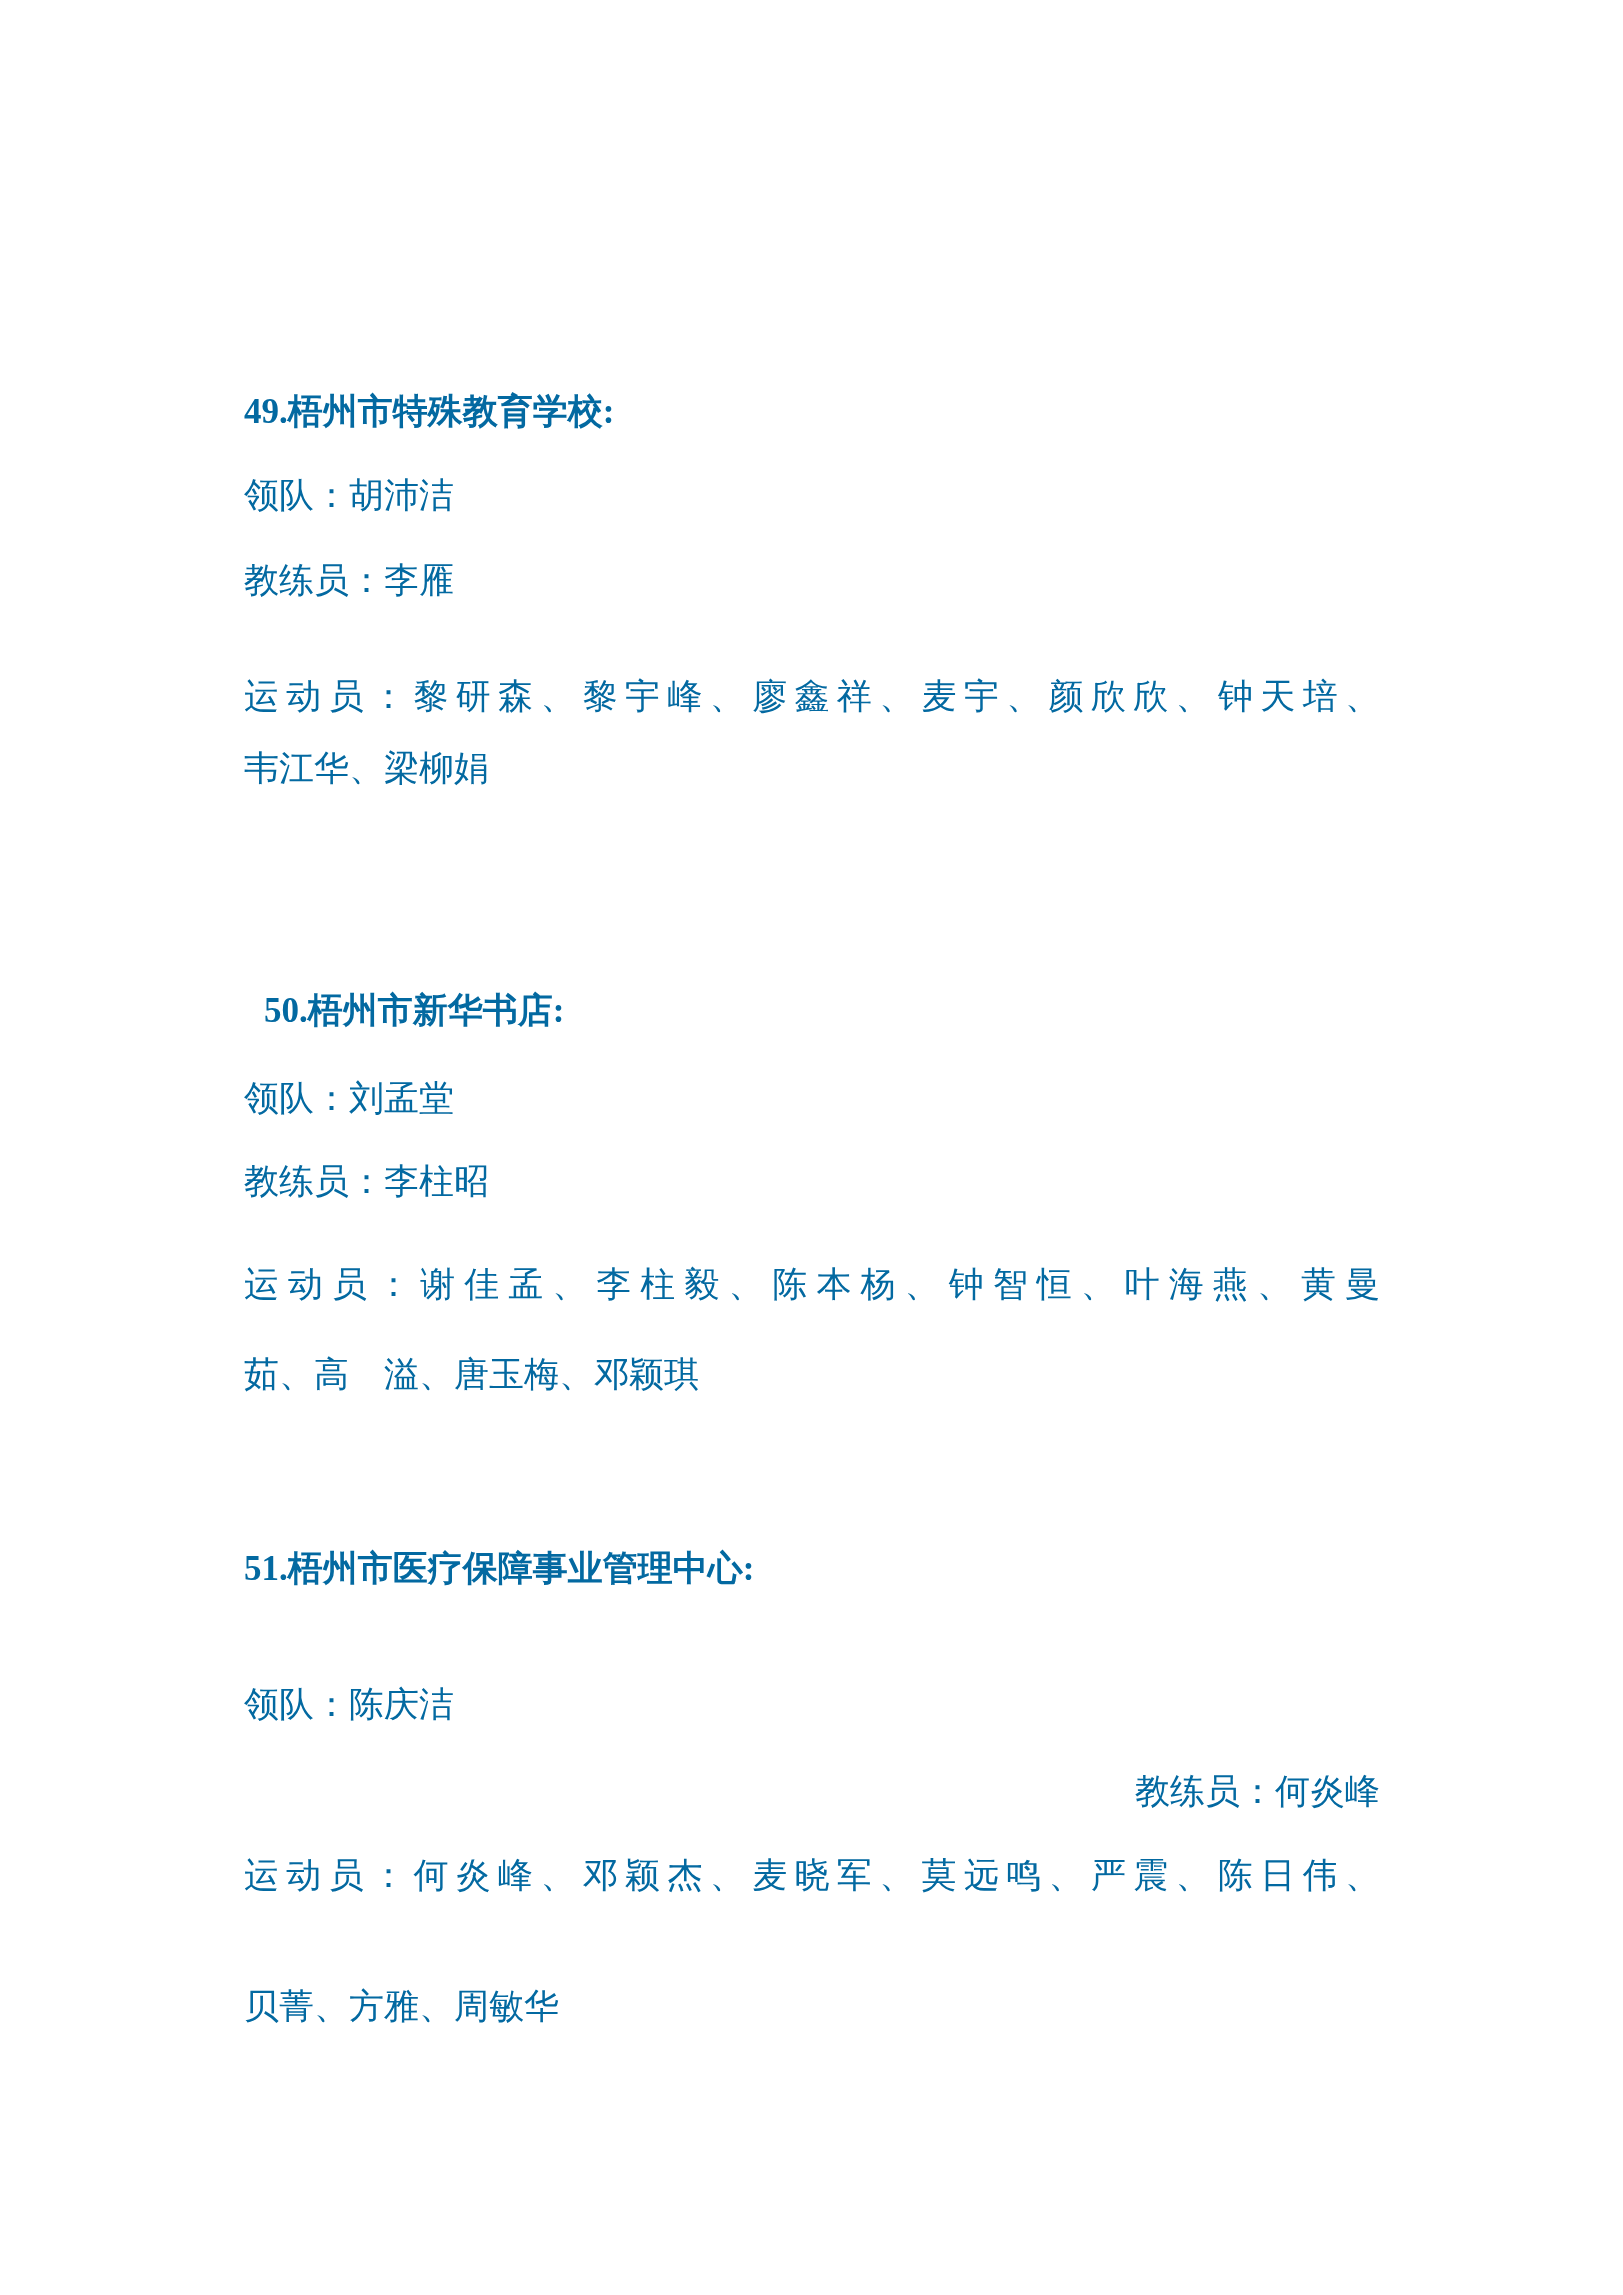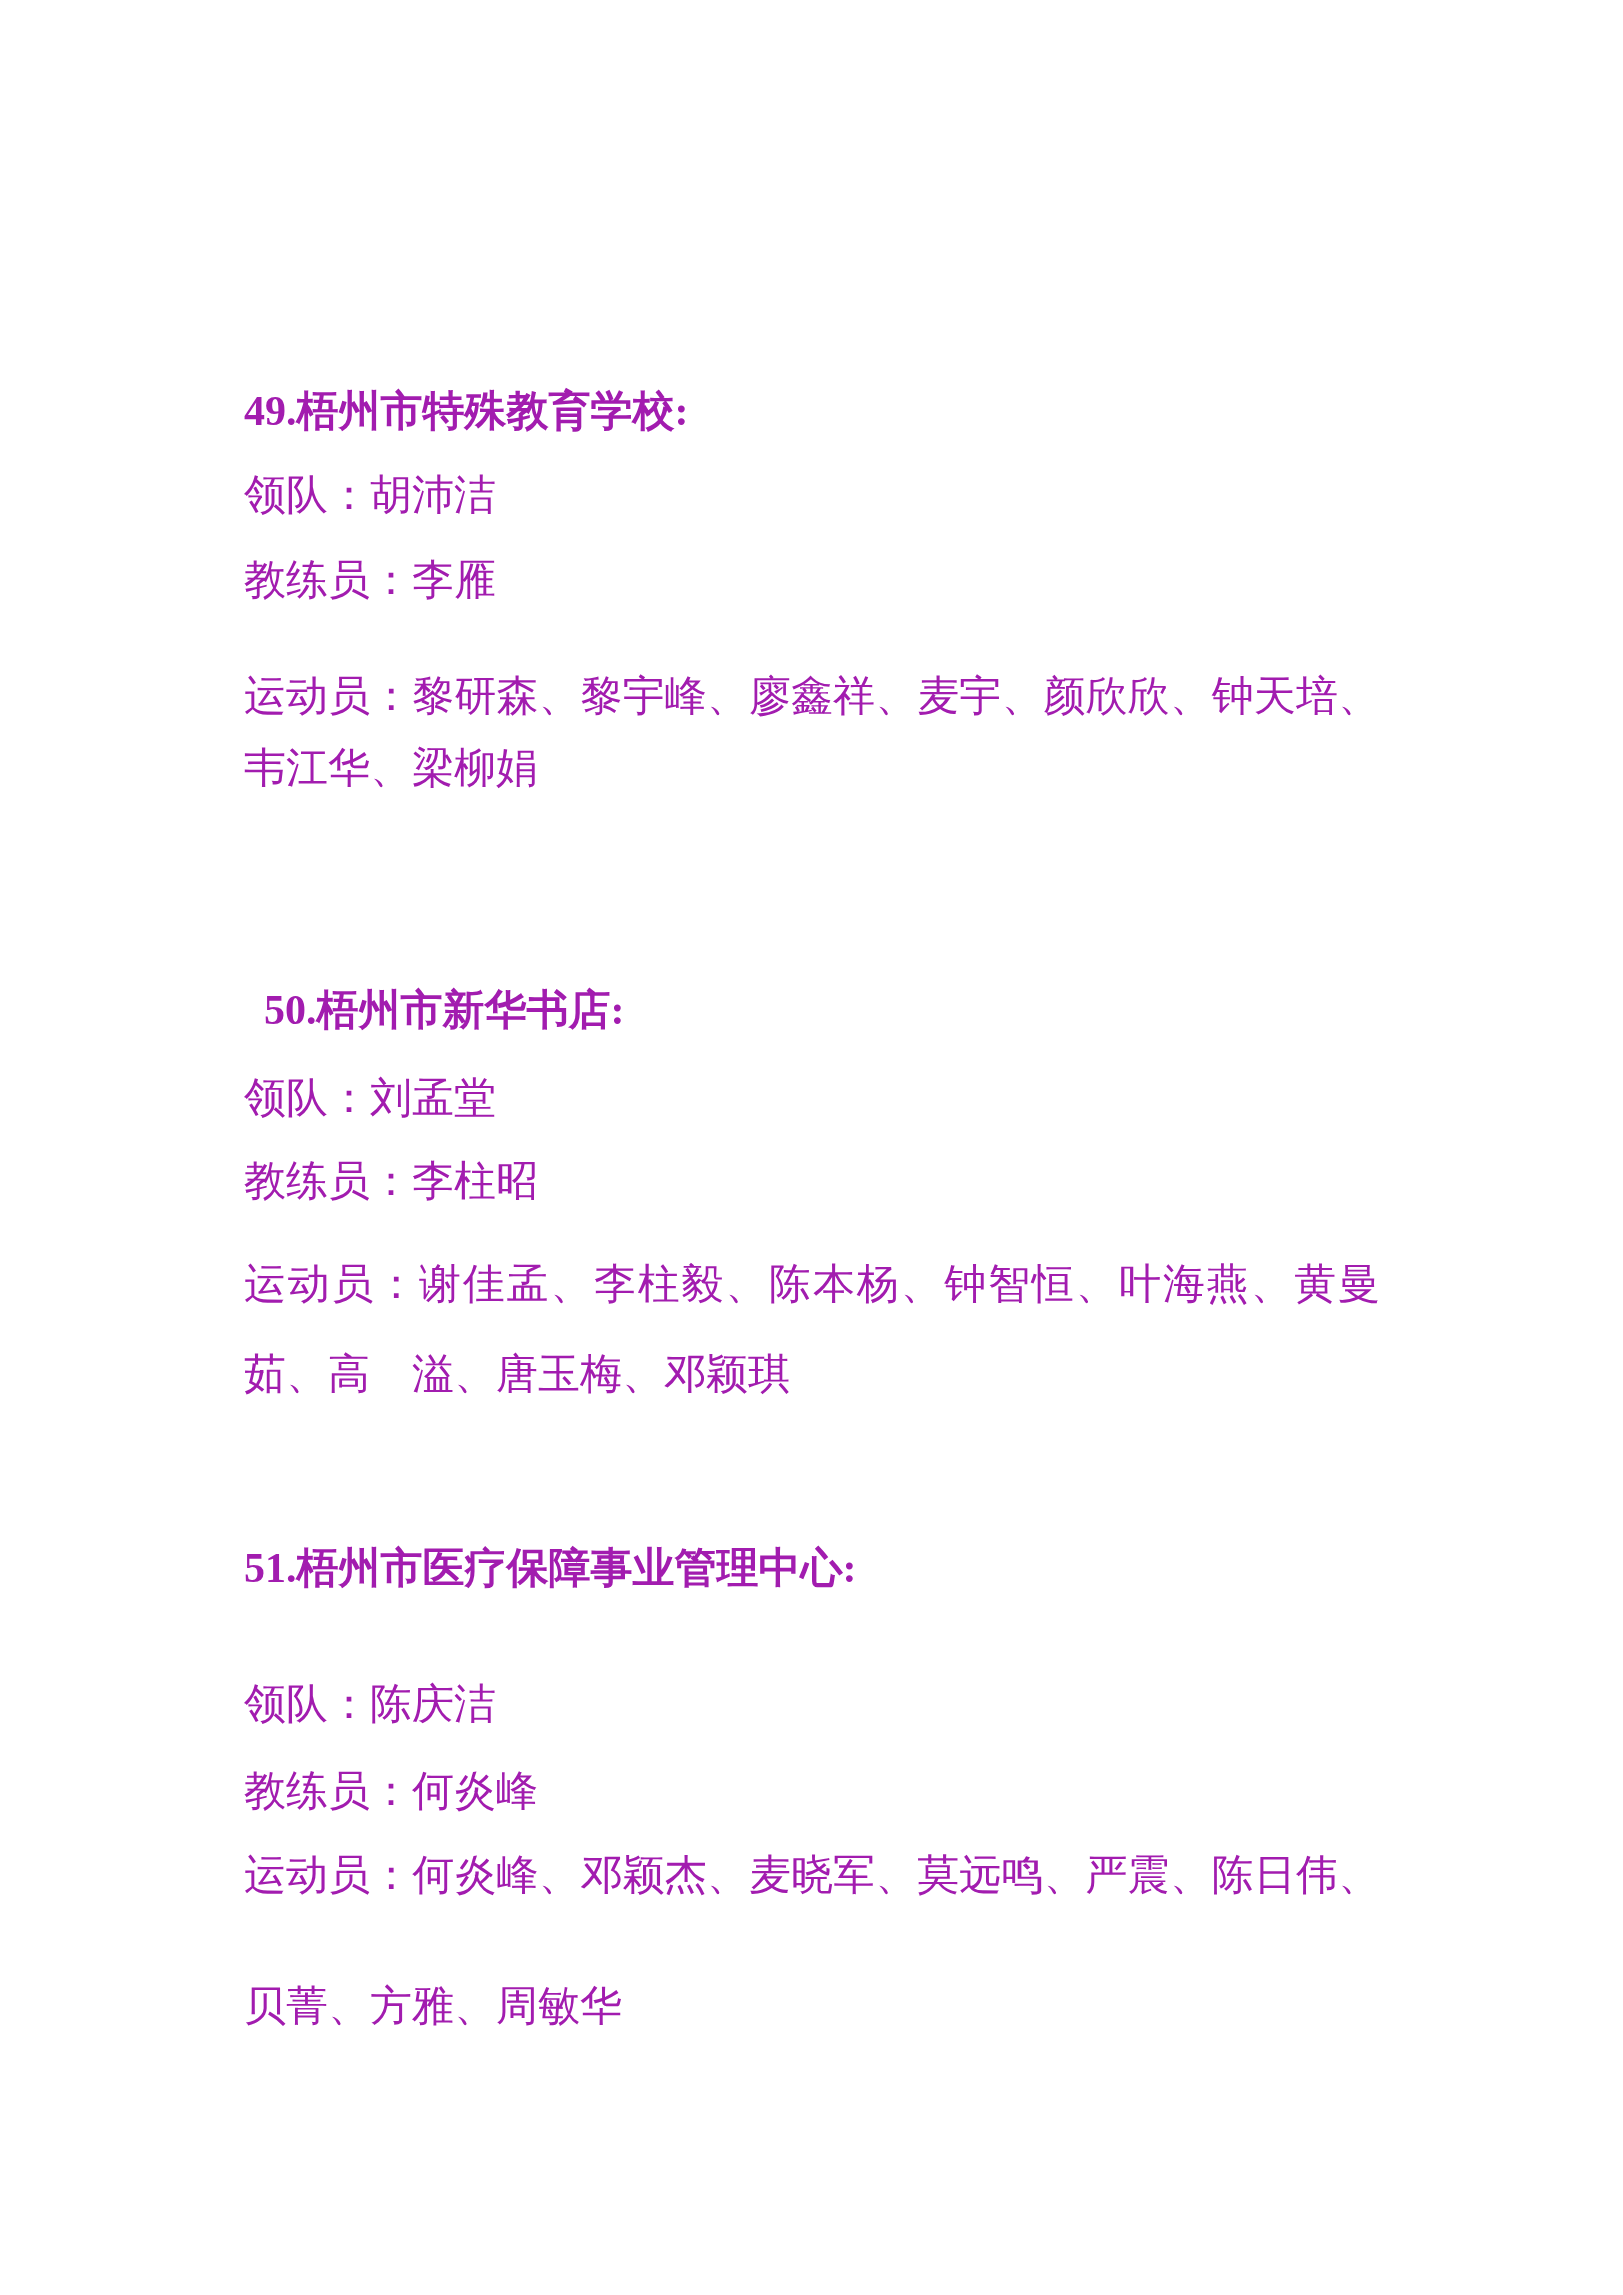--- a/index.html
+++ b/index.html
@@ -13,24 +13,24 @@
     height: 2295px;
     background: #ffffff;
     color: #000000;
     font-family: "Liberation Serif", "DejaVu Serif", serif;
     overflow: hidden;
   }
   .line {
     position: absolute;
     left: 244px;
     width: 1136px;
-    font-size: 42px;
+    font-size: 35px;
     line-height: 49px;
     white-space: nowrap;
-    color: #a21caf;
+    color: #0369a1;
   }
   .heading {
     font-weight: 700;
   }
   
   .fill {
     white-space: normal;
     text-align: justify;
     text-align-last: justify;
   }
@@ -42,21 +42,21 @@
   .s49-ath2      { top: 744px; }
 
   .s50-heading   { top: 986px; margin-left: 20px; }
   .s50-leader    { top: 1074px; }
   .s50-coach     { top: 1157px; }
   .s50-ath1      { top: 1260px; }
   .s50-ath2      { top: 1350px; }
 
   .s51-heading   { top: 1544px; }
   .s51-leader    { top: 1680px; }
-  .s51-coach     { top: 1767px; }
+  .s51-coach     { top: 1767px; text-align: right; }
   .s51-ath1      { top: 1851px; }
   .s51-ath2      { top: 1937px; margin-top: 45px; }
 </style>
 </head>
 <body>
 
 <div class="page">
 
   <div>
     <div class="line heading s49-heading">49.梧州市特殊教育学校:</div>

